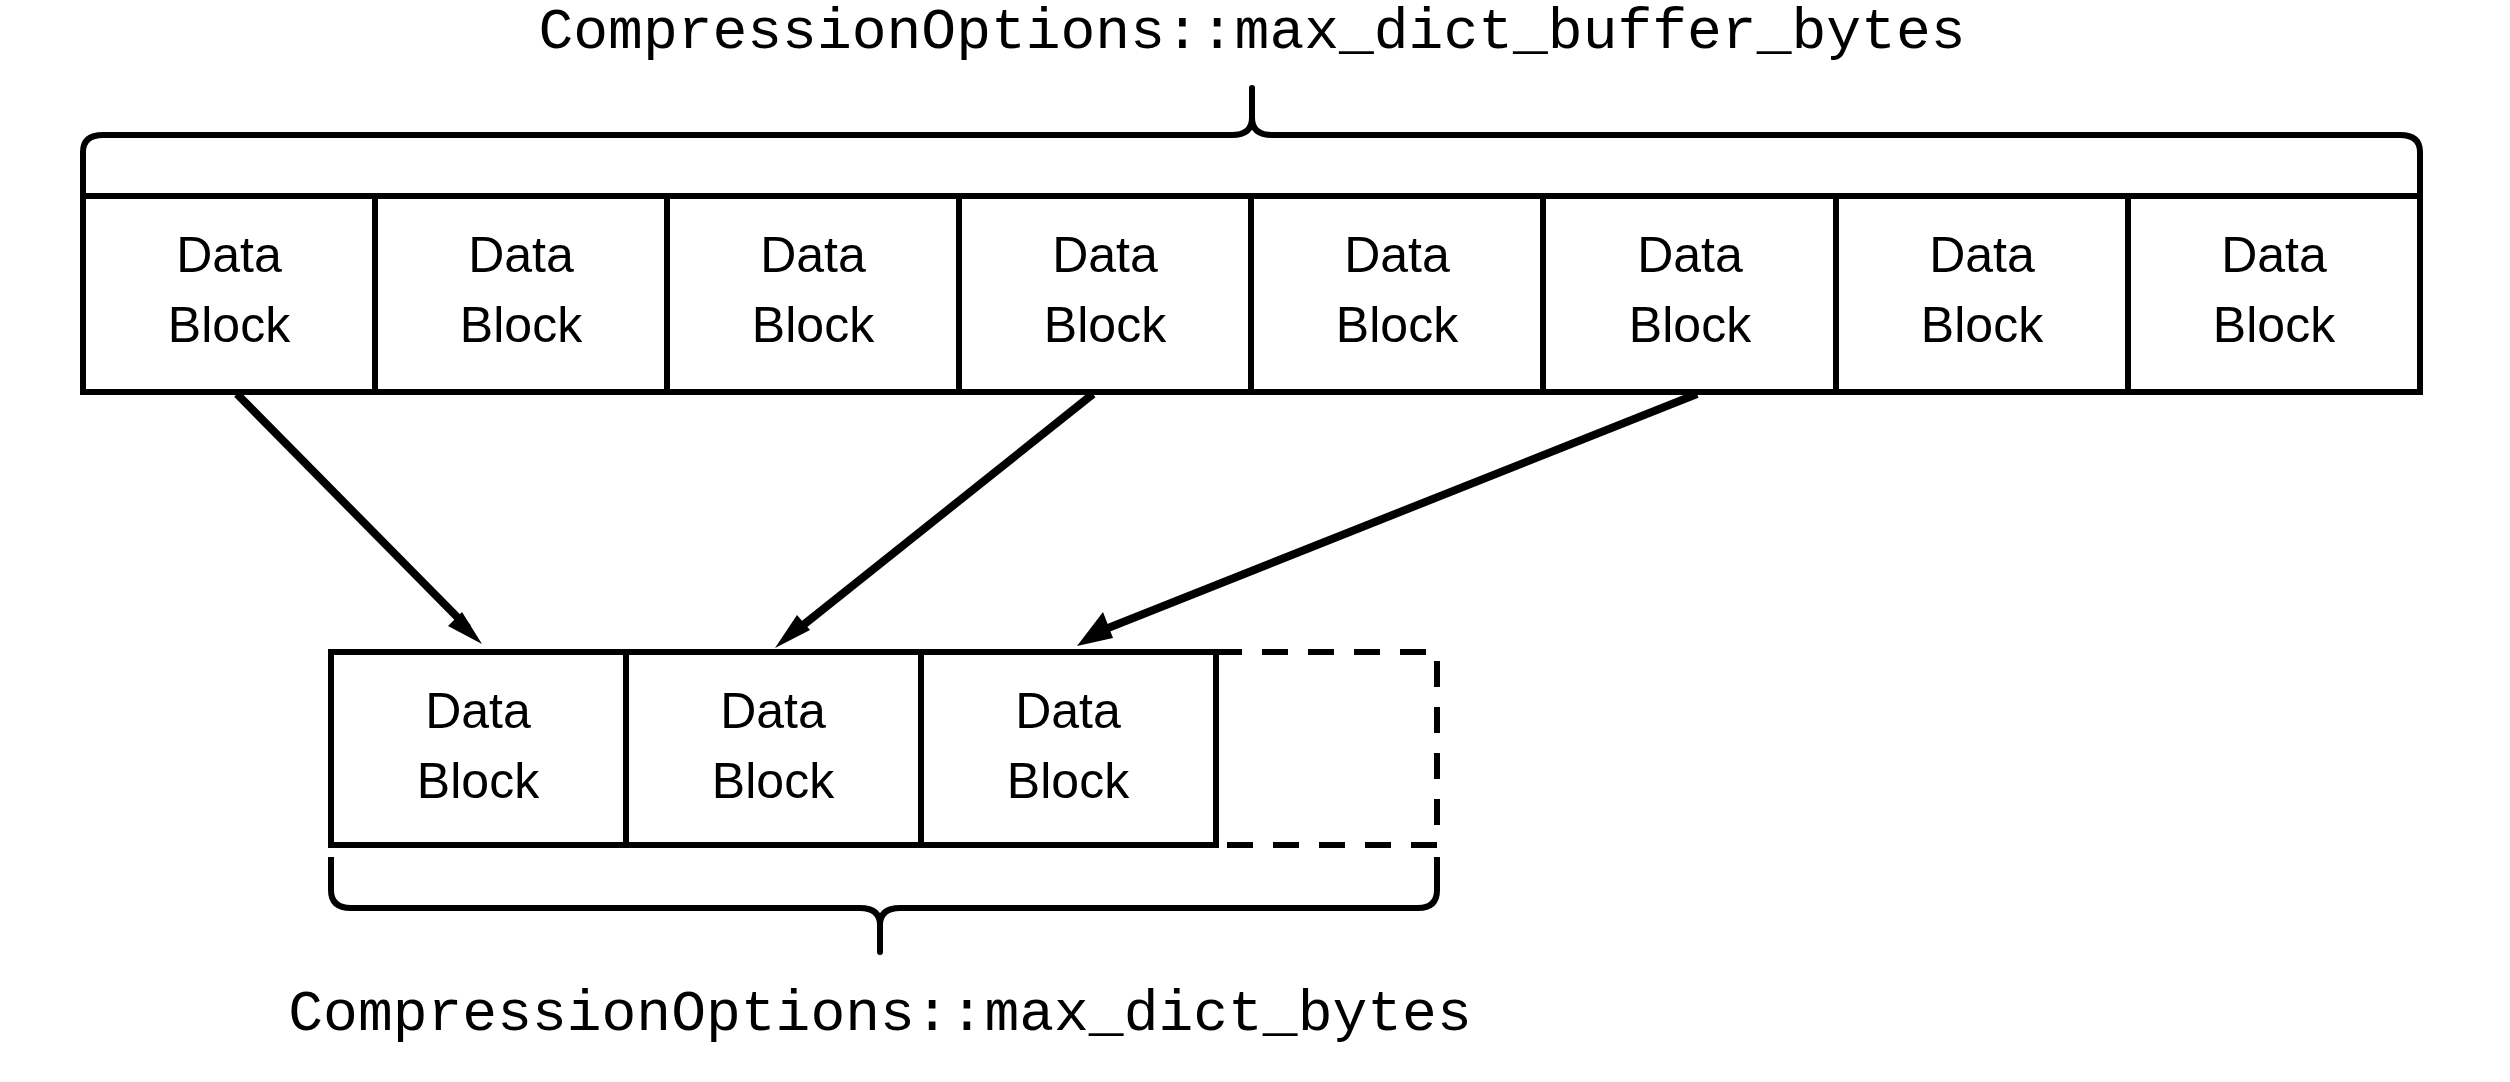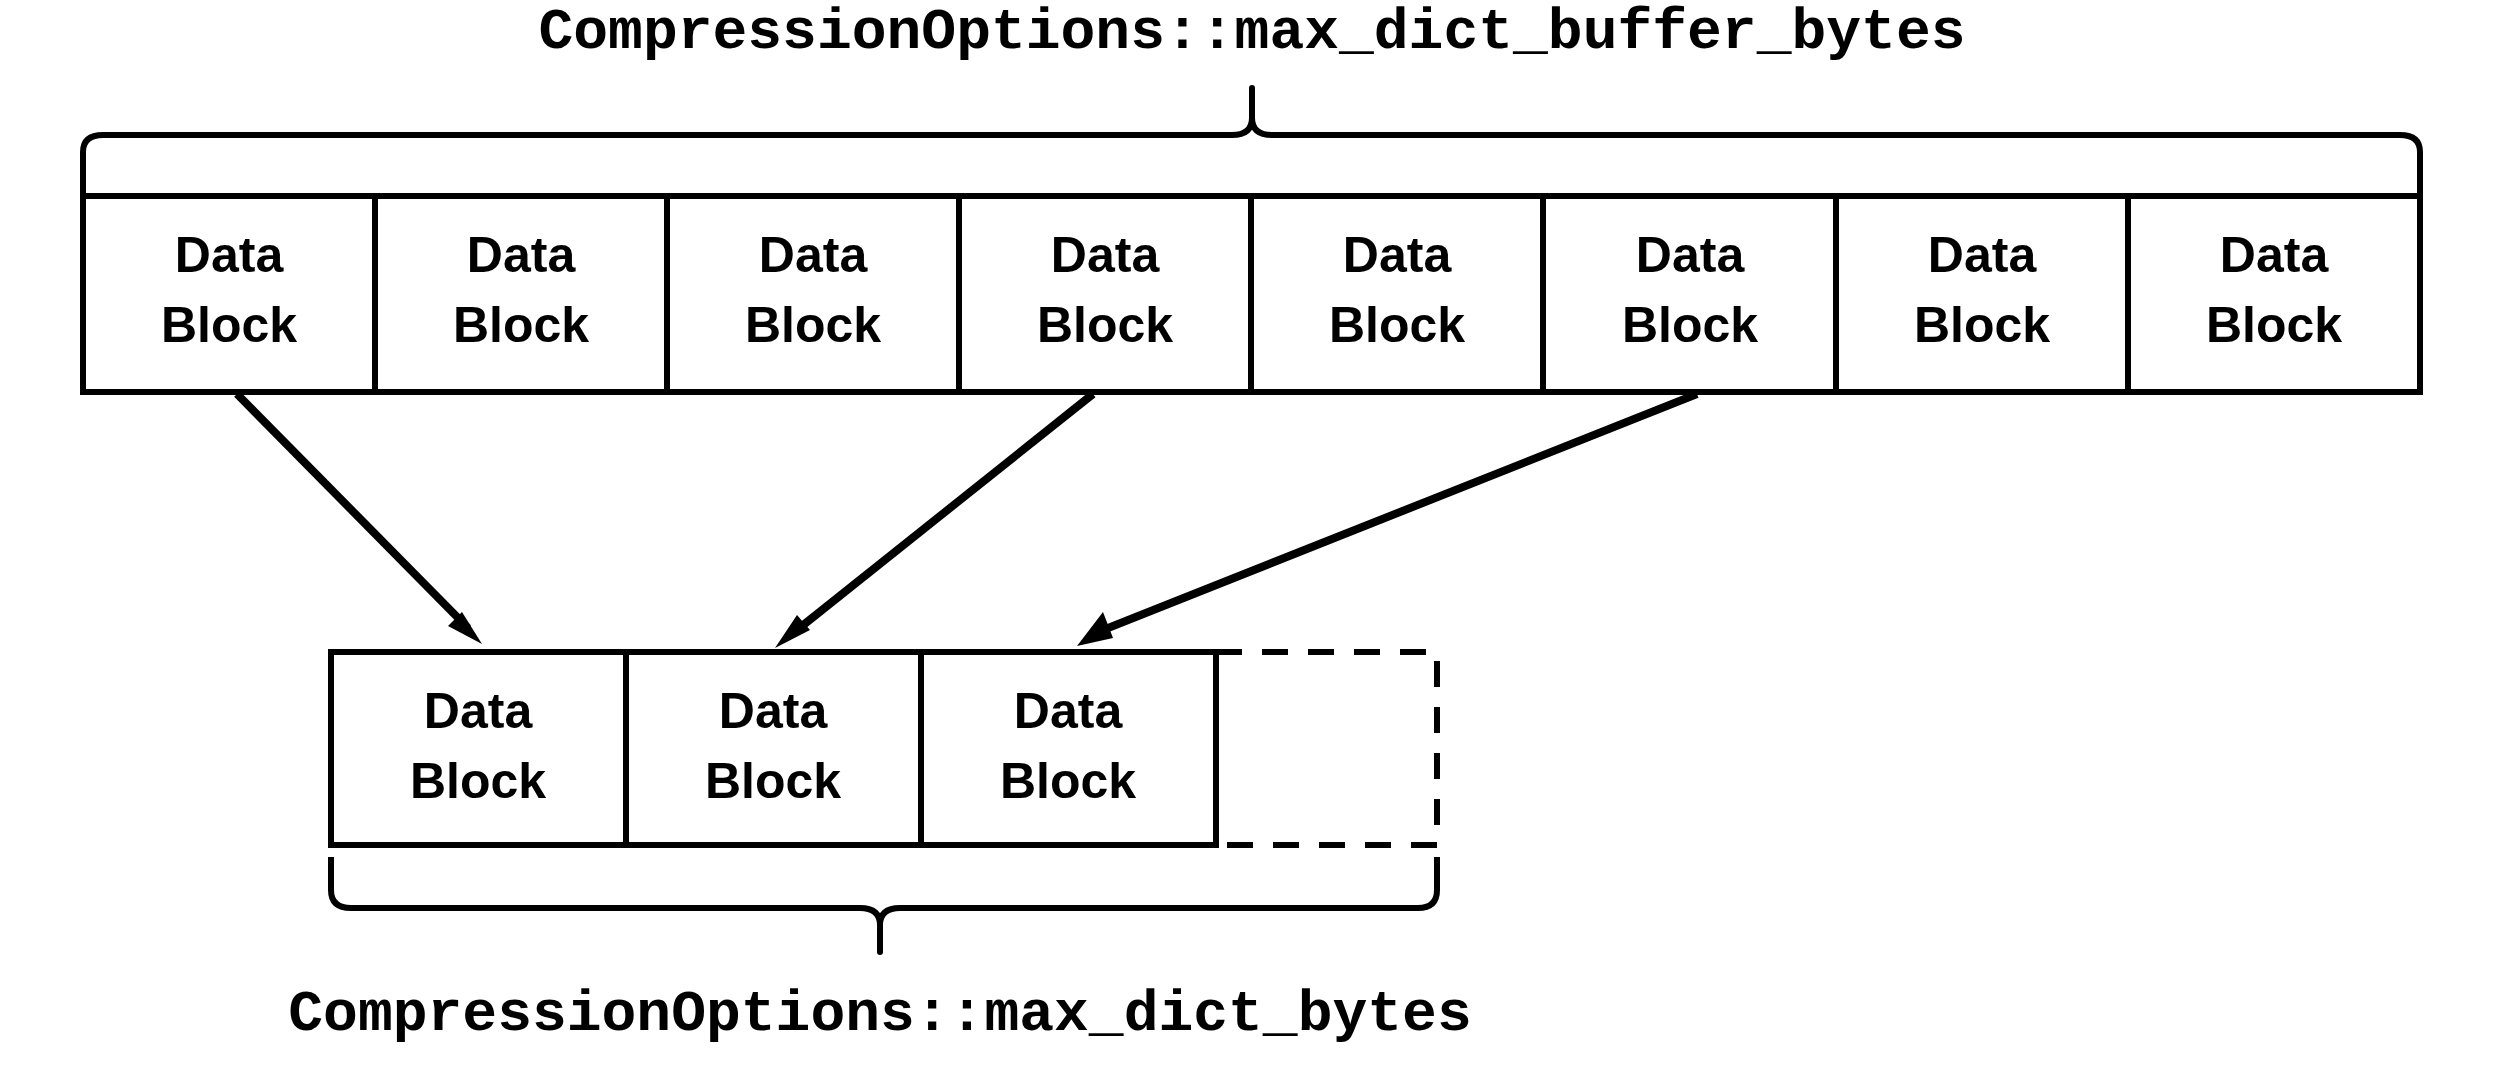--- a/index.html
+++ b/index.html
@@ -9,21 +9,20 @@
   }
   body {
     font-family: "Liberation Sans", sans-serif;
   }
   #stage {
     position: relative;
     width: 2510px;
     height: 1082px;
     background: #ffffff;
     overflow: hidden;
-    font-weight: bold;
   }
   #diagram-svg {
     position: absolute;
     left: 0;
     top: 0;
     width: 2510px;
     height: 1082px;
     display: block;
   }
   .label-mono {

